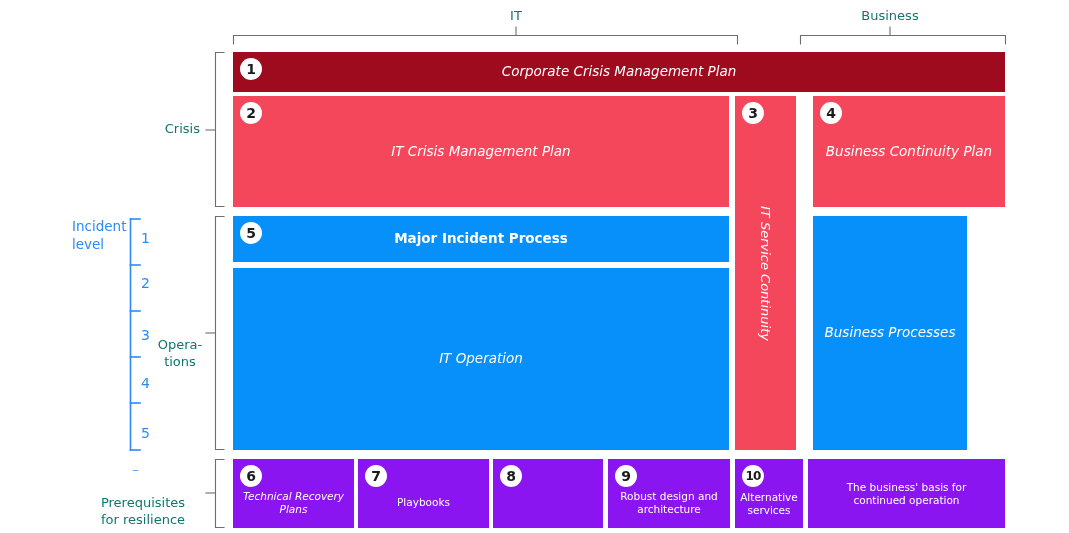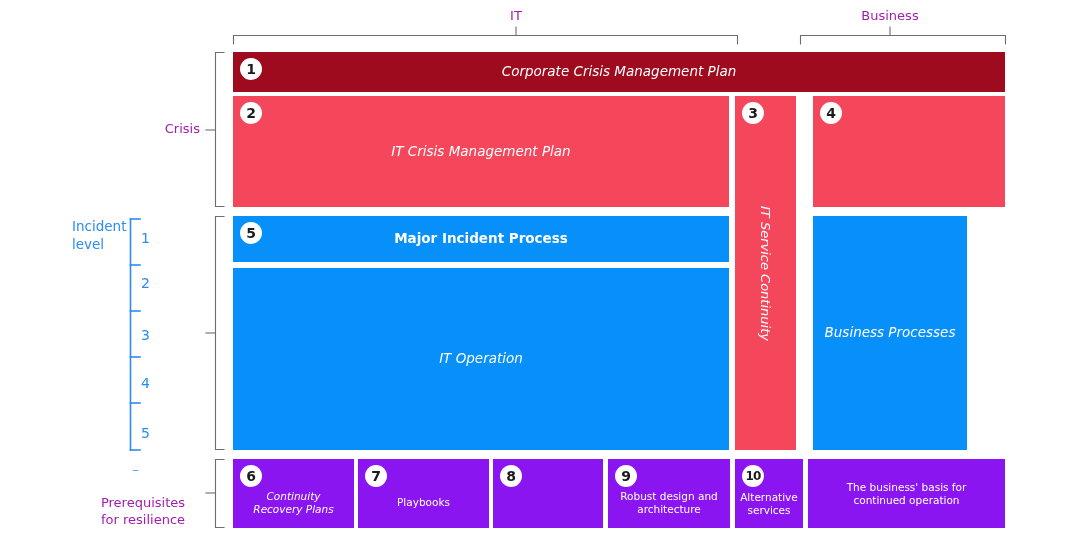--- a/index.html
+++ b/index.html
@@ -74,21 +74,21 @@
     position: absolute;
     left: 0; top: 0;
     width: 1069px;
     height: 533px;
     pointer-events: none;
   }
 
   
   .grey-label {
     position: absolute;
-    color: #a21caf;
+    color: #0f766e;
     font-size: 13px;
     text-align: center;
     line-height: 1.25;
   }
   .grey-label.right { text-align: right; }
 
   
   .blue-label {
     position: absolute;
     color: #2B8BF5;
@@ -147,20 +147,24 @@
     <span>IT</span>
   </div>
   <div class="grey-label" style="left:840px; top:8px; width:100px;">
     <span>Business</span>
   </div>
 
   <div class="grey-label right" style="left:96px; top:121px; width:104px;">
     <span>Crisis</span>
   </div>
 
+  <div class="grey-label" style="left:154px; top:321px; width:52px; text-align:center; white-space:pre-line;">
+    <span>Opera-
+tions</span>
+  </div>
 
   <div class="grey-label" style="left:86px; top:479px; width:114px; text-align:center; white-space:pre-line;">
     <span>Prerequisites
 for resilience</span>
   </div>
 
   <div class="blue-title" style="left:72px; top:218px; width:60px;">
     <span>Incident</span><br>
     <span>level</span>
   </div>
@@ -194,38 +198,39 @@
     <span class="lbl italic">IT Crisis Management Plan</span>
   </div>
 
   <div class="block c-red" style="left:735px; top:96px; width:61px; height:354px; font-size:13px;">
     <span class="badge">3</span>
     <span class="lbl italic rot">IT Service Continuity</span>
   </div>
 
   <div class="block c-red" style="left:813px; top:96px; width:192px; height:111px; font-size:13.5px;">
     <span class="badge">4</span>
+    <span class="lbl italic">Business Continuity Plan</span>
   </div>
 
   <div class="block c-blue" style="left:233px; top:216px; width:496px; height:46px; font-size:13.5px;">
     <span class="badge">5</span>
     <span class="lbl bold">Major Incident Process</span>
   </div>
 
   <div class="block c-blue" style="left:233px; top:268px; width:496px; height:182px; font-size:13.5px;">
     <span class="lbl italic">IT Operation</span>
   </div>
 
   <div class="block c-blue" style="left:813px; top:216px; width:154px; height:234px; font-size:13.5px;">
     <span class="lbl italic">Business Processes</span>
   </div>
 
   <div class="block c-purple" style="left:233px; top:459px; width:121px; height:69px; font-size:10.5px;">
     <span class="badge">6</span>
-    <span class="lbl italic" style="padding:18px 8px 0 8px;">Continuity Recovery Plans</span>
+    <span class="lbl italic" style="padding:18px 8px 0 8px;">Technical Recovery Plans</span>
   </div>
 
   <div class="block c-purple" style="left:358px; top:459px; width:131px; height:69px; font-size:10.5px;">
     <span class="badge">7</span>
     <span class="lbl" style="padding:18px 8px 0 8px;">Playbooks</span>
   </div>
 
   <div class="block c-purple" style="left:493px; top:459px; width:110px; height:69px; font-size:10.5px;">
     <span class="badge">8</span>
   </div>

